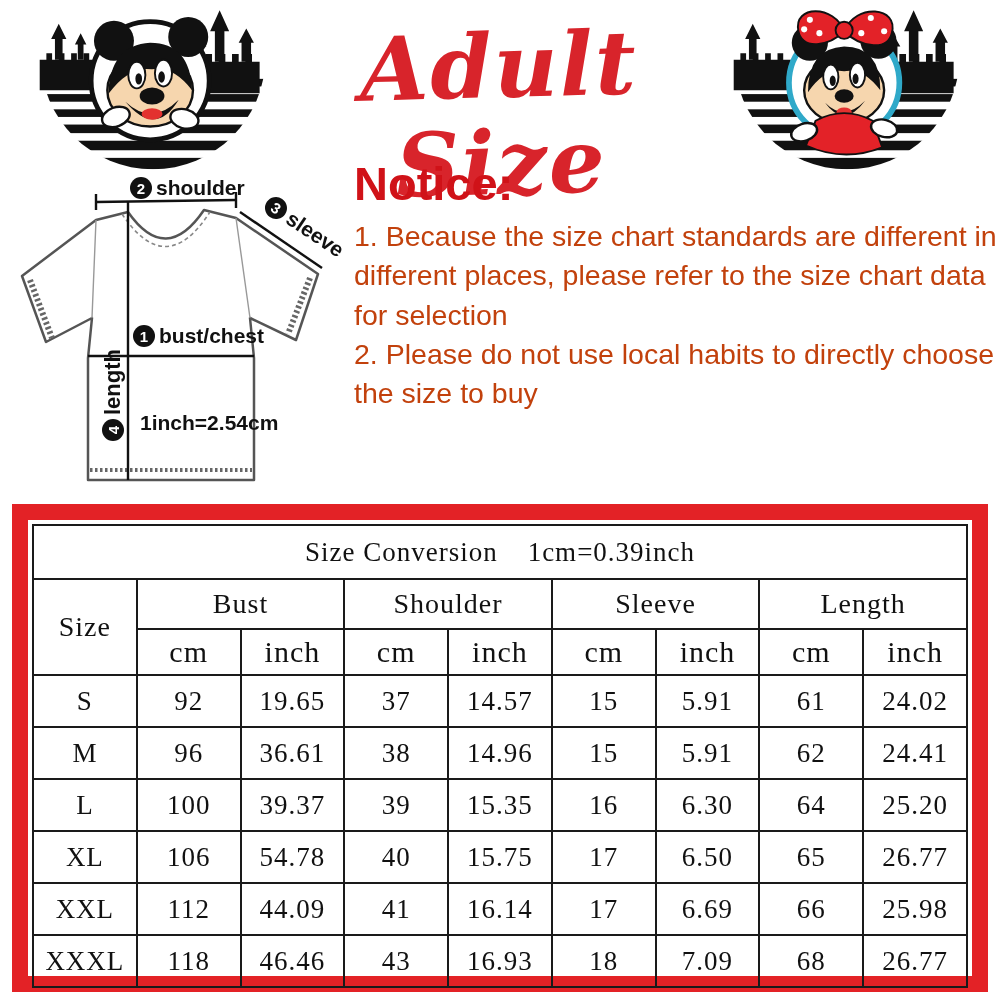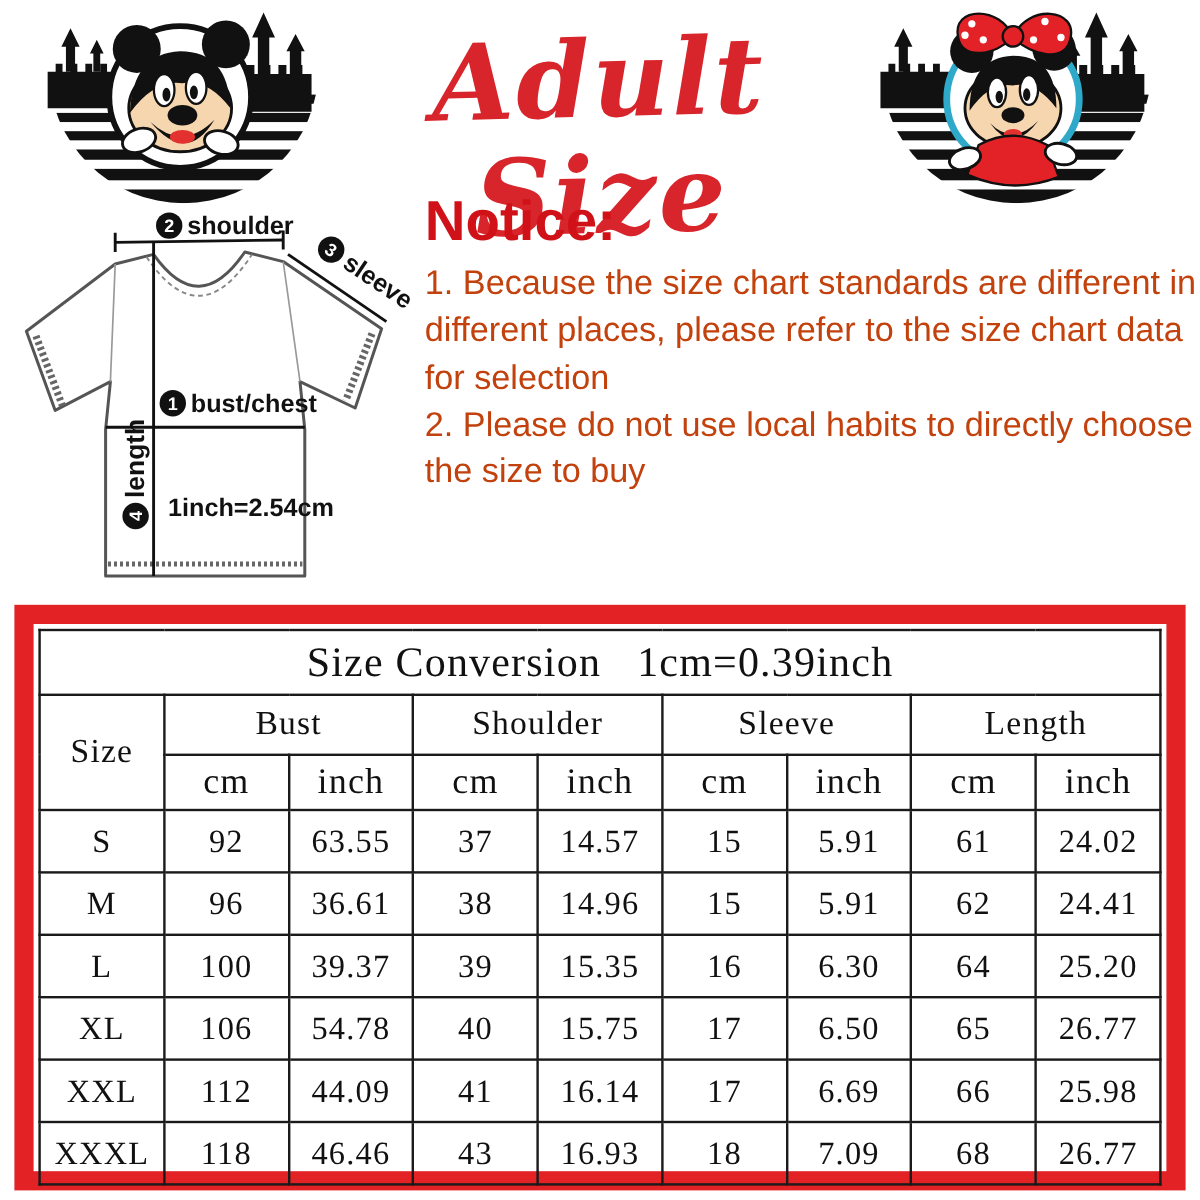--- a/index.html
+++ b/index.html
@@ -28,21 +28,21 @@
     border:16px solid #e32226;background:#fff;padding:4px;box-sizing:border-box;
   }
   table.sizes{
     width:100%;height:100%;border-collapse:collapse;table-layout:fixed;
     font-family:"Liberation Serif","DejaVu Serif",serif;
   }
   table.sizes td{
     border:2px solid #1a1a1a;text-align:center;vertical-align:middle;
     font-size:27px;letter-spacing:1px;padding:0;
   }
-  tr.caption-row td{font-size:35px;height:52px;}
+  tr.caption-row td{font-size:27px;height:52px;}
   tr.caption-row .cap-left{margin-right:30px;}
   tr.group-row td{font-size:28px;height:48px;}
   td.size-head{font-size:31px;}
   tr.unit-row td{font-size:30px;height:44px;}
   tr.data-row td{height:50px;}
 </style>
 </head>
 <body>
 
 <div class="canvas">
@@ -216,21 +216,21 @@
         <td>cm</td>
         <td>inch</td>
         <td>cm</td>
         <td>inch</td>
         <td>cm</td>
         <td>inch</td>
       </tr>
       <tr class="data-row">
         <td>S</td>
         <td>92</td>
-        <td>63.55</td>
+        <td>19.65</td>
         <td>37</td>
         <td>14.57</td>
         <td>15</td>
         <td>5.91</td>
         <td>61</td>
         <td>24.02</td>
       </tr>
       <tr class="data-row">
         <td>M</td>
         <td>96</td>

